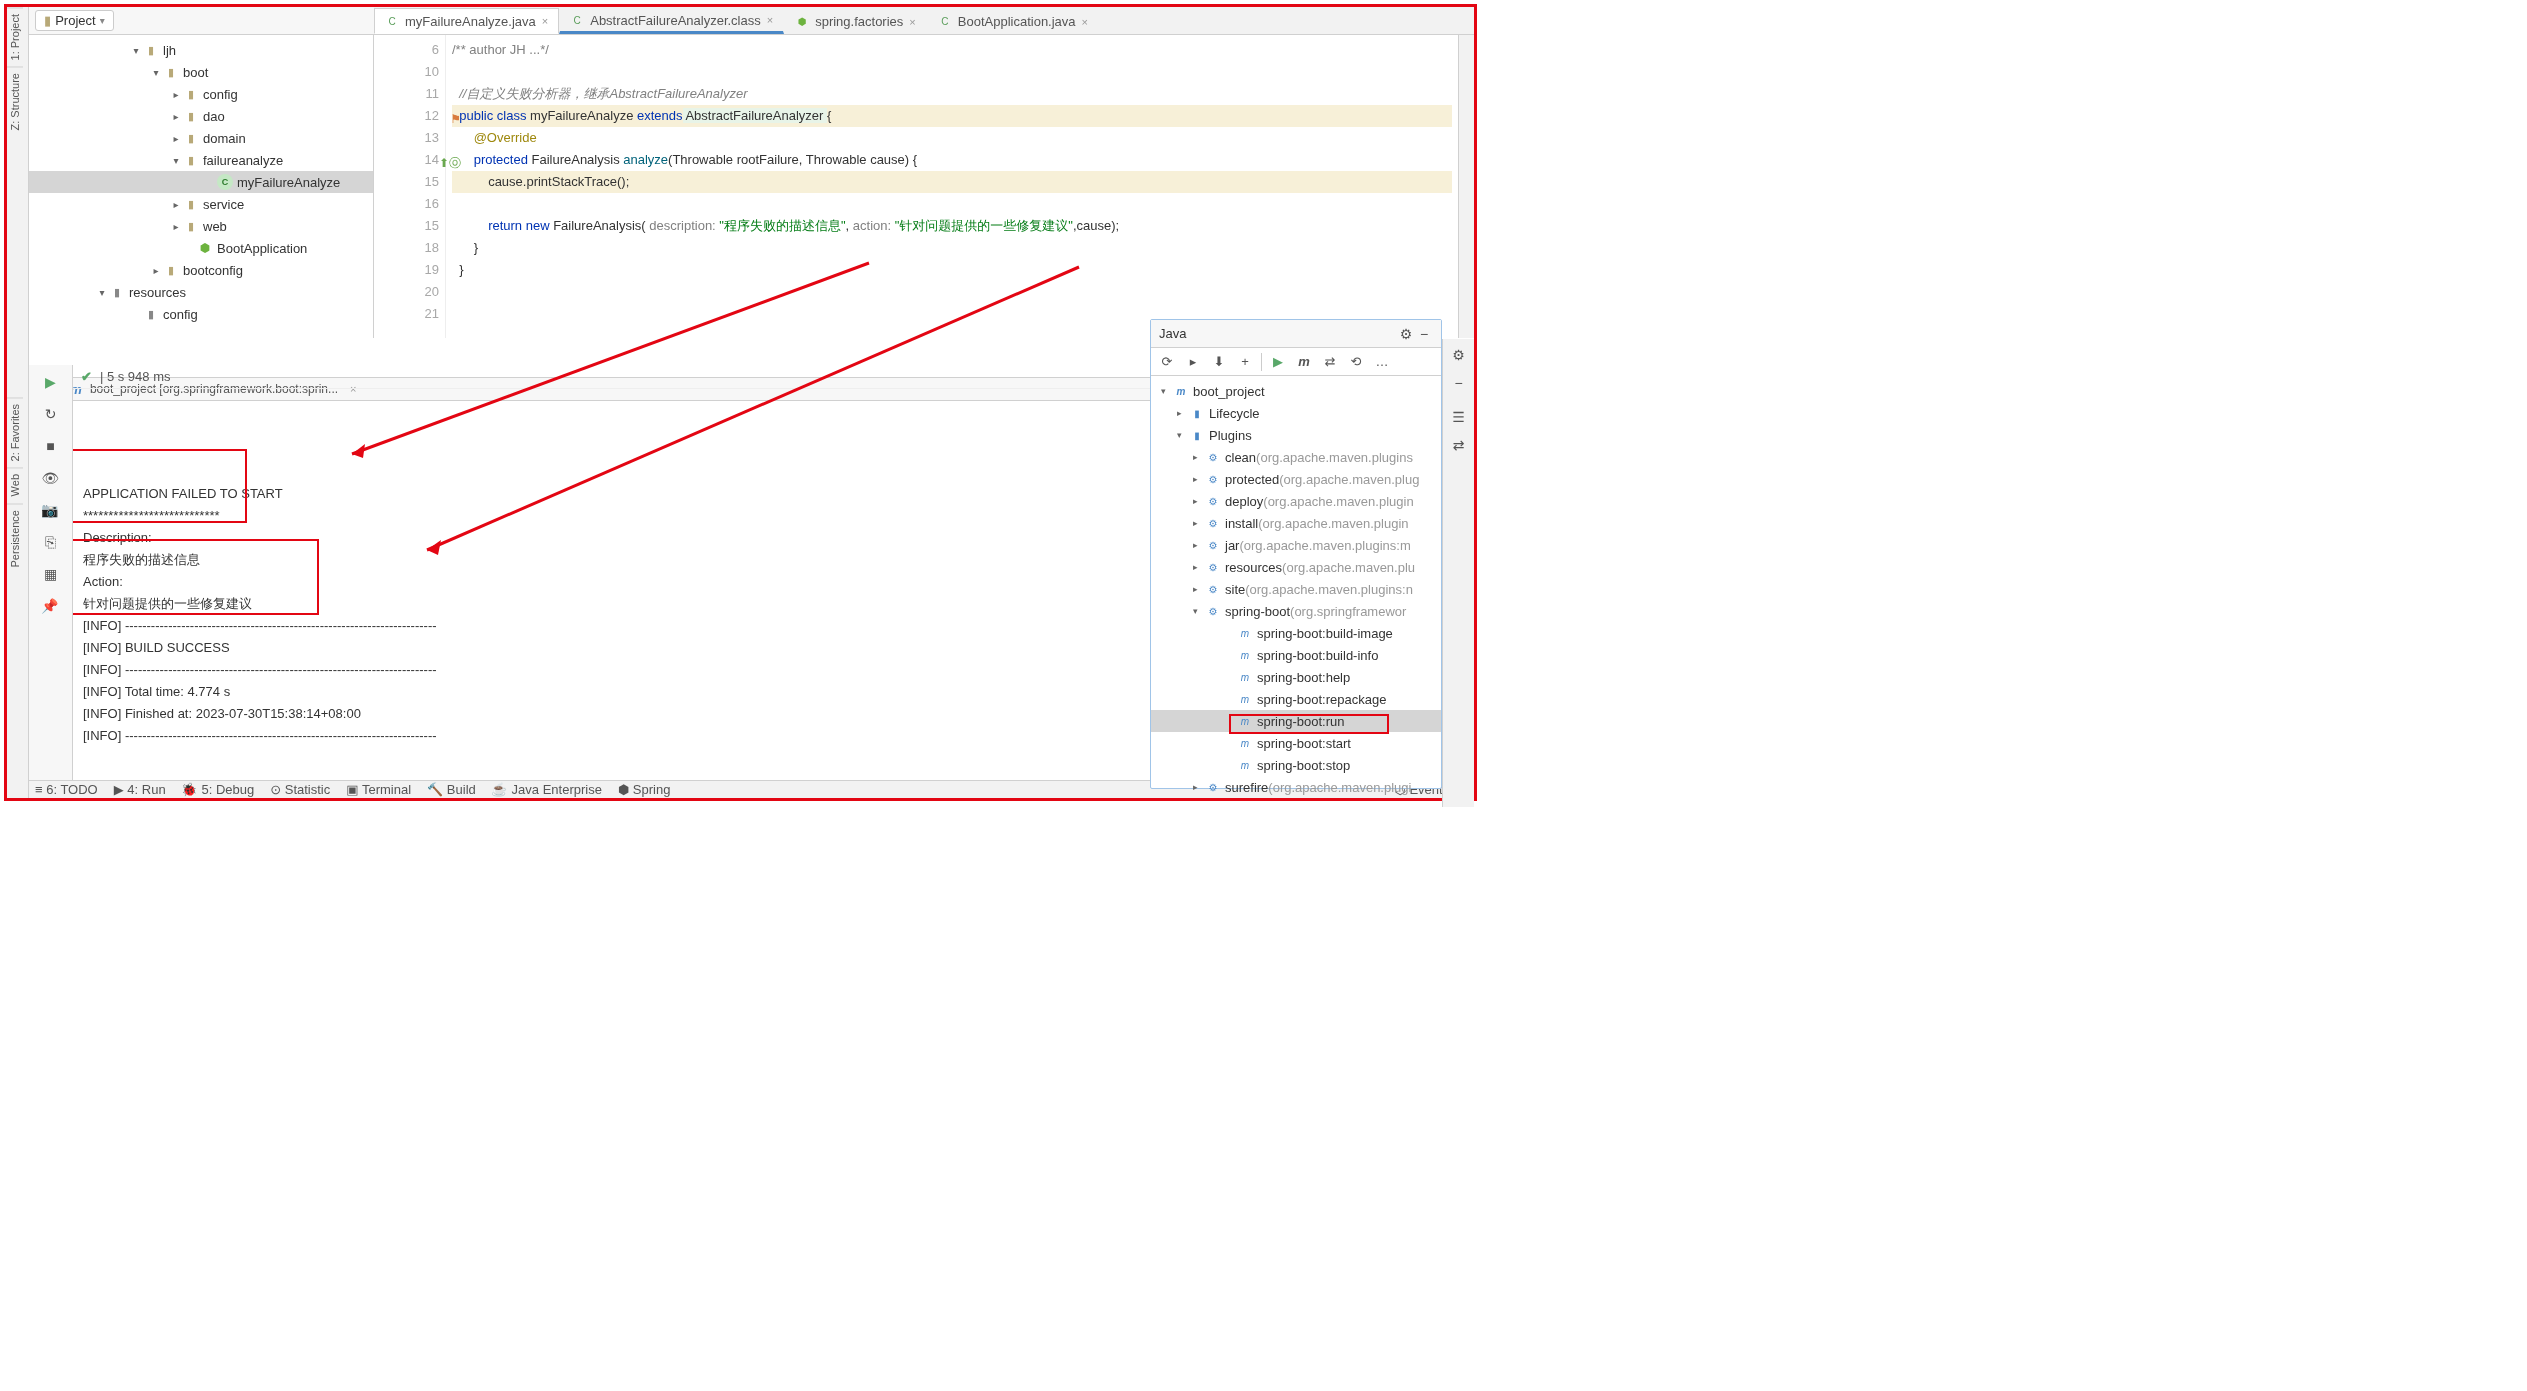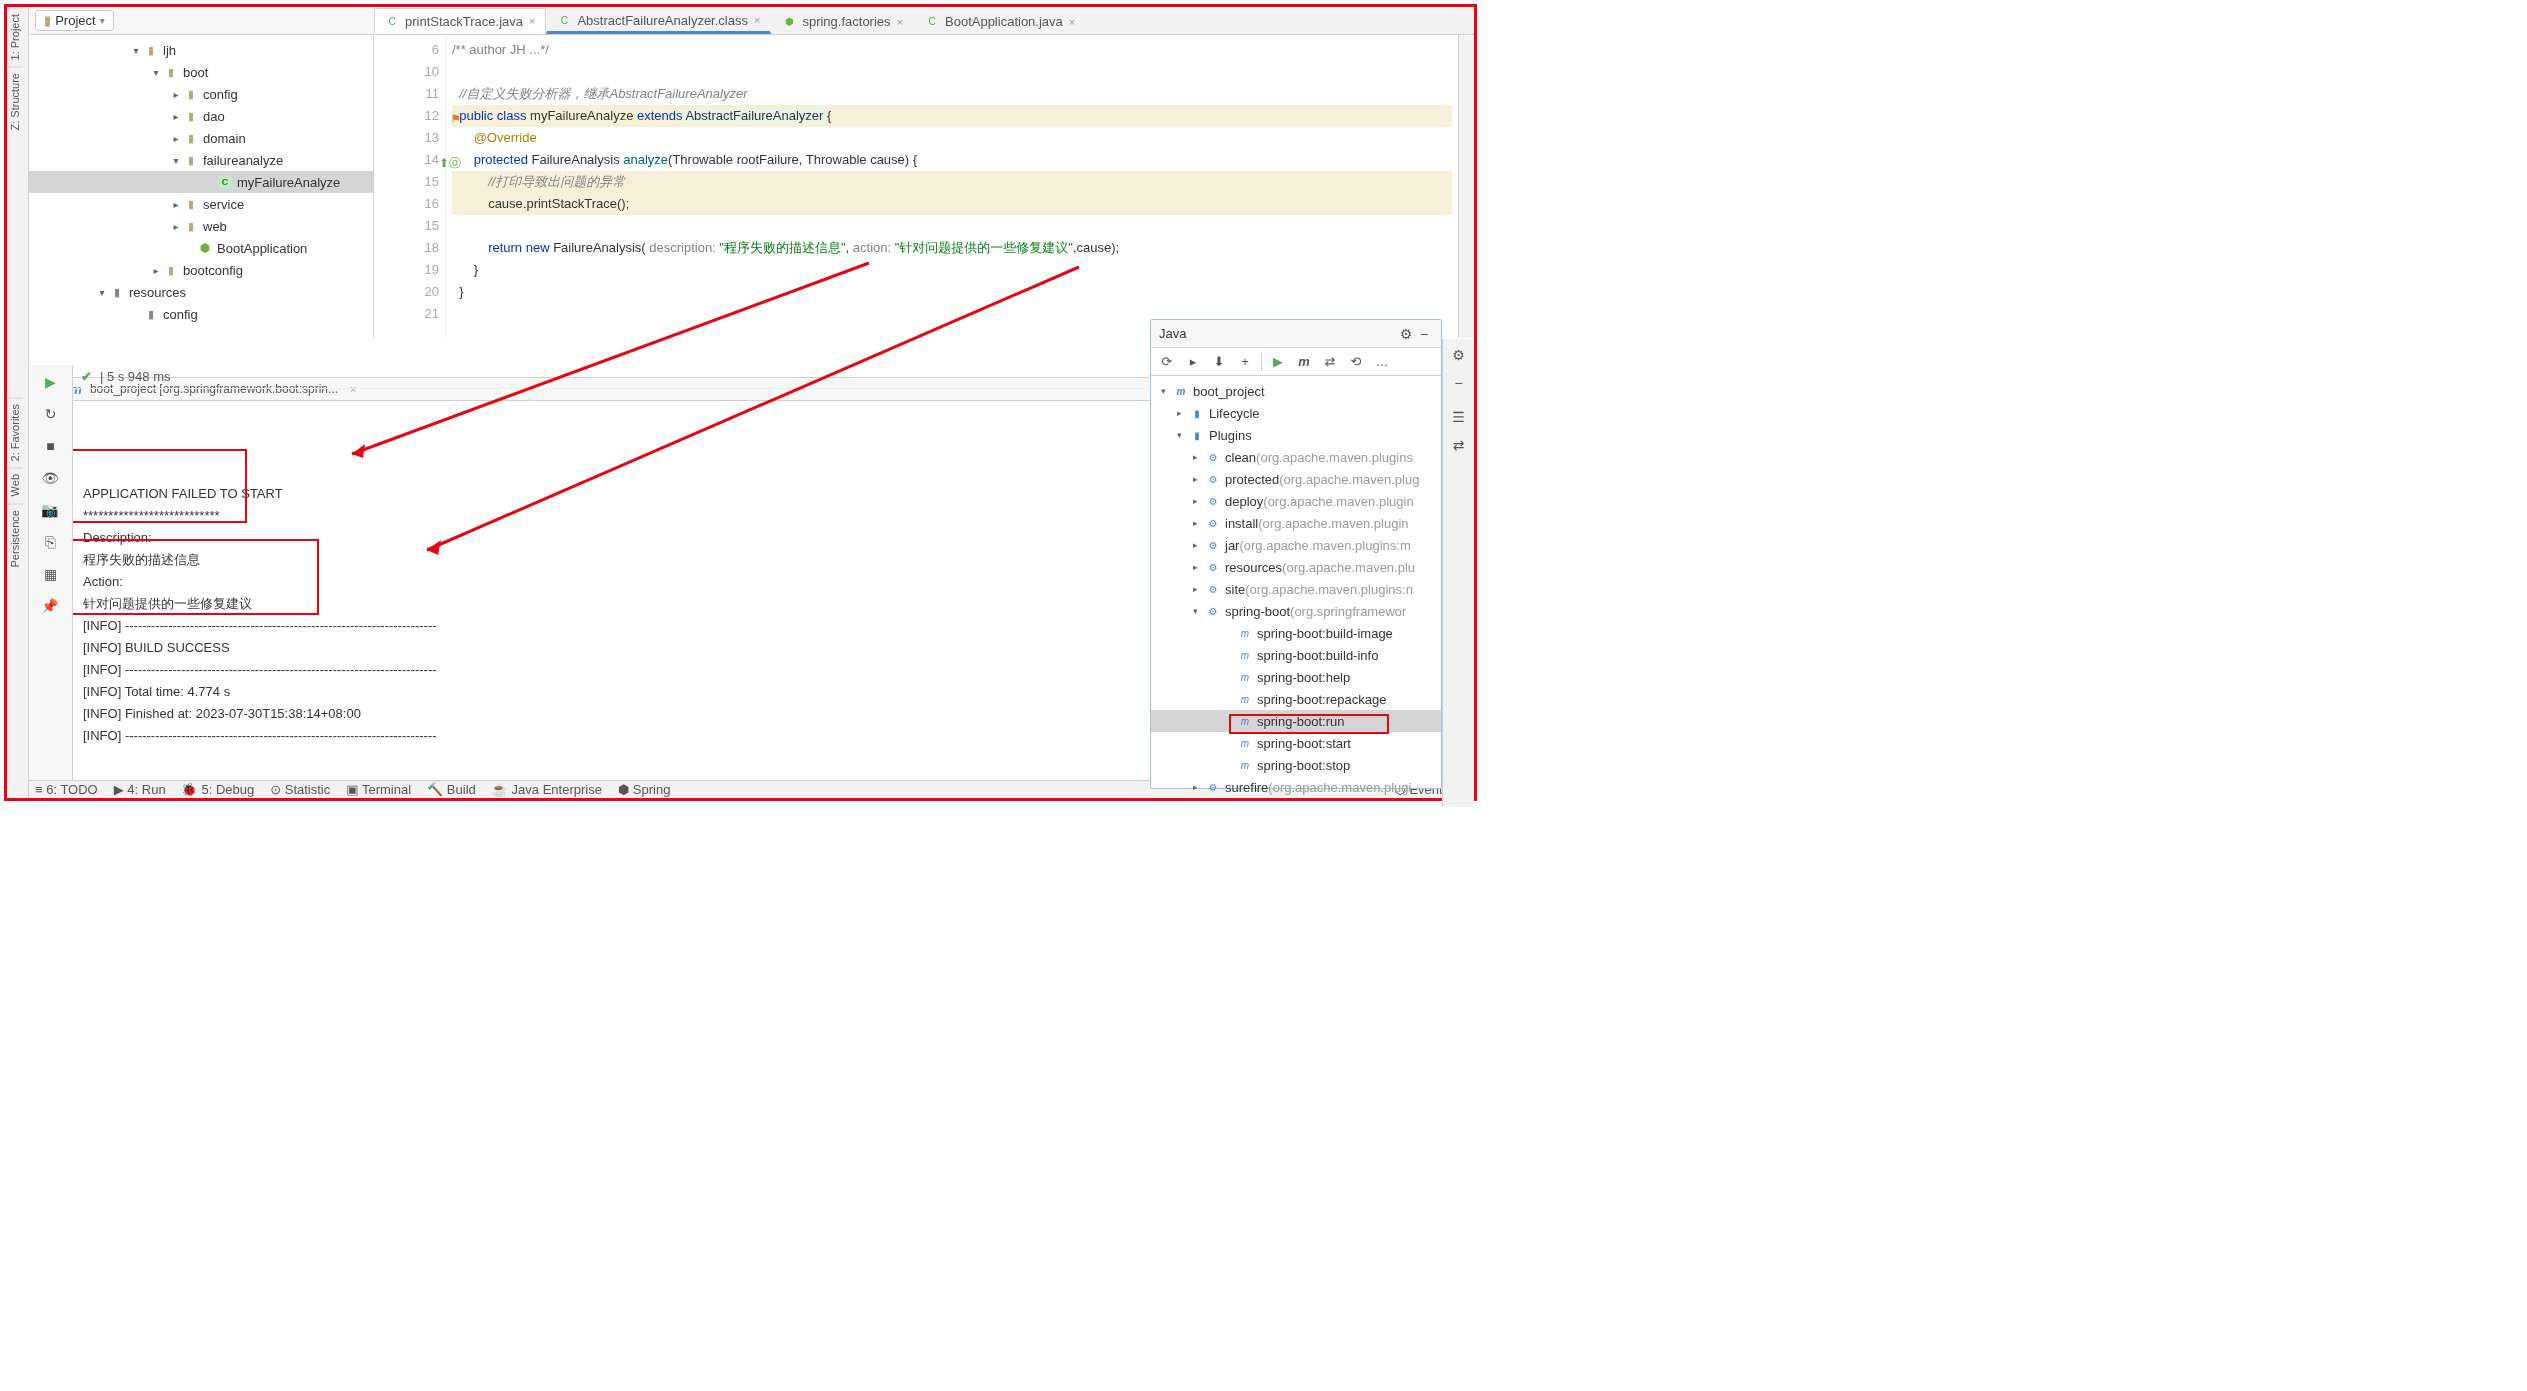--- a/index.html
+++ b/index.html
@@ -171,21 +171,21 @@
           <span class="ar"></span>
           <span class="fi res">▮</span>
           <span>config</span>
         </div>
       </div>
   </div>
 
   <div class="tabs" id="etabs">
       <div class="tab act">
         <span class="ti" style="color:#5b9e5b">C</span>
-        <span>printStackTrace.java</span>
+        <span>myFailureAnalyze.java</span>
         <span class="tc">×</span>
       </div>
       <div class="tab und">
         <span class="ti" style="color:#5b9e5b">C</span>
         <span>AbstractFailureAnalyzer.class</span>
         <span class="tc">×</span>
       </div>
       <div class="tab">
         <span class="ti" style="color:#6db33f">⬢</span>
         <span>spring.factories</span>
@@ -214,21 +214,20 @@
         <div class="ln">20</div>
         <div class="ln">21</div>
       </div>
     <div class="code">
       <div class="cl"><span class="cm2">/** author JH ...*/</span></div>
       <div class="cl"></div>
       <div class="cl">  <span class="cm">//自定义失败分析器，继承AbstractFailureAnalyzer</span></div>
       <div class="cl hl">  <span class="kw">public class</span><span> myFailureAnalyze </span><span class="kw">extends</span><span class="cls"> AbstractFailureAnalyzer </span><span>{</span></div>
       <div class="cl">      <span class="an">@Override</span></div>
       <div class="cl">      <span class="kw">protected</span><span> FailureAnalysis </span><span class="mn">analyze</span><span>(Throwable rootFailure, Throwable cause) {</span></div>
-      <div class="cl hl">          <span class="cm">//打印导致出问题的异常</span></div>
       <div class="cl hl">          <span>cause.printStackTrace();</span></div>
       <div class="cl"></div>
       <div class="cl">          <span class="kw">return new</span><span> FailureAnalysis( </span><span class="pn">description:</span><span class="st"> "程序失败的描述信息"</span><span>, </span><span class="pn">action:</span><span class="st"> "针对问题提供的一些修复建议"</span><span>,cause);</span></div>
       <div class="cl">      }</div>
       <div class="cl">  }</div>
     </div>
   </div>
   <div class="rightstrip"></div>
 
   <div class="runtab">

